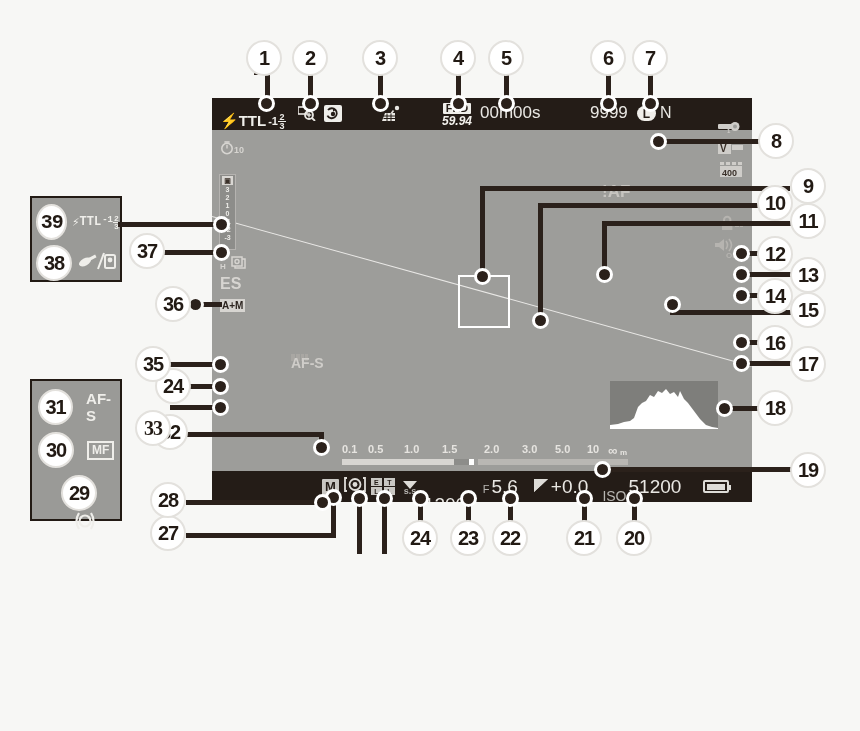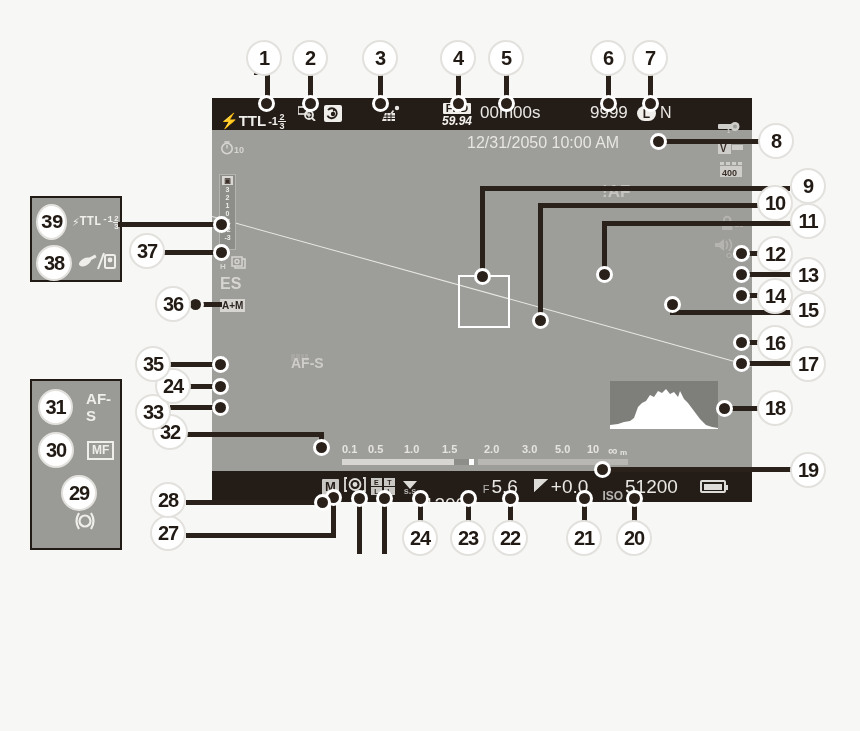--- a/index.html
+++ b/index.html
@@ -194,21 +194,20 @@
 
       <span class="gtxt" style="position:absolute;left:378px;top:5px;font-size:17px;font-weight:normal;">9999</span>
 
       <span class="lbadge" style="position:absolute;left:425px;top:8px;">L</span>
 
       <span class="gtxt" style="position:absolute;left:448px;top:6px;font-size:16px;">N</span>
     </div>
 
     <div class="diag"></div>
 
-    <div style="position:absolute;left:255px;top:36px;color:#e8e6e2;font-size:16px;">12/31/2050 10:00 AM</div>
 
     <div style="position:absolute;left:8px;top:15px;display:flex;align-items:flex-start;color:#efeeea;font-weight:bold;">
       <span style="font-size:15px;line-height:16px;">⚡</span>
       <span style="font-size:15px;line-height:16px;">TTL</span>
       <span style="font-size:11px;line-height:16px;margin-left:2px;">-1</span>
       <span style="display:inline-flex;flex-direction:column;align-items:center;font-size:9px;line-height:8px;margin-top:0px;">
         <span>2</span>
         <span style="border-top:1px solid #efeeea;width:8px;"></span>
         <span>3</span>
       </span>
@@ -399,21 +398,21 @@
 
       <span style="margin-left:16px;">
         <svg width="14" height="13" viewBox="0 0 14 13">
           <rect x="0" y="0" width="14" height="13" fill="#dedcd8"></rect>
           <path d="M0 13 L14 0 L14 13 Z" fill="#241c17"></path>
           <path d="M0 0 L14 0 L0 13 Z" fill="#dedcd8"></path>
         </svg>
       </span>
       <span class="gtxt" style="font-size:19px;margin-left:3px;">+0.0</span>
 
-      <span class="dim" style="font-size:12px;font-weight:bold;margin-left:14px;margin-top:19px;">ISO</span>
+      <span class="dim" style="font-size:14px;font-weight:normal;margin-left:14px;margin-top:19px;">ISO</span>
       <span class="gtxt" style="font-size:19px;margin-left:2px;">51200</span>
 
       <span class="batt" style="margin-left:22px;">
         <i></i>
       </span>
     </div>
   </div>
 
   <div class="panel" style="left:30px; top:196px; width:92px; height:86px;">
     <div class="prow" style="margin:6px 0 0 4px;font-family:Liberation Mono, monospace;">
@@ -436,21 +435,21 @@
           <ellipse cx="7" cy="12" rx="6.5" ry="3.6" fill="#efeeea" transform="rotate(-28 7 12)"></ellipse>
           <rect x="11" y="8" width="8" height="3" fill="#efeeea" transform="rotate(-28 11 10)"></rect>
           <line x1="20" y1="19" x2="26" y2="3" stroke="#efeeea" stroke-width="2"></line>
           <rect x="27" y="5" width="10" height="13" rx="1.5" fill="none" stroke="#efeeea" stroke-width="2"></rect>
           <circle cx="32" cy="10" r="2.4" fill="#efeeea"></circle>
         </svg>
       </div>
     </div>
   </div>
 
-  <div class="panel" style="left:30px; top:379px; width:92px; height:171px;">
+  <div class="panel" style="left:30px; top:379px; width:92px; height:142px;">
     <div class="prow" style="margin:8px 0 0 6px;">
       <div class="cal" style="position:static;">31</div>
       <span class="gl" style="margin-left:13px;font-size:15px;">AF-S</span>
     </div>
     <div class="prow" style="margin:7px 0 0 6px;">
       <div class="cal" style="position:static;">30</div>
       <span style="margin-left:13px;border:2px solid #efeeea;color:#efeeea;font-weight:bold;font-size:12px;padding:0 3px;line-height:15px;">
         <span>MF</span>
       </span>
     </div>
@@ -583,21 +582,21 @@
   <div class="dot" style="left:314px; top:494px;"></div>
   <div class="cal" style="left:150px; top:482px;">28</div>
 
   <div class="lead h" style="left:186px; top:432px; width:138px;"></div>
   <div class="lead v" style="left:319px; top:432px; height:14px;"></div>
   <div class="dot" style="left:313px; top:439px;"></div>
   <div class="cal" style="left:152px; top:414px;">32</div>
 
   <div class="lead h" style="left:170px; top:405px; width:48px;"></div>
   <div class="dot" style="left:212px; top:399px;"></div>
-  <div class="cal" style="left:135px; top:394px;">33</div>
+  <div class="cal" style="left:135px; top:410px;font-family:Liberation Serif, serif;">33</div>
 
   <div class="lead h" style="left:190px; top:384px; width:28px;"></div>
   <div class="dot" style="left:212px; top:378px;"></div>
   <div class="cal" style="left:155px; top:368px;">24</div>
 
   <div class="lead h" style="left:170px; top:362px; width:48px;"></div>
   <div class="dot" style="left:212px; top:356px;"></div>
   <div class="cal" style="left:135px; top:346px;">35</div>
 
   <div class="lead h" style="left:192px; top:302px; width:30px;"></div>

